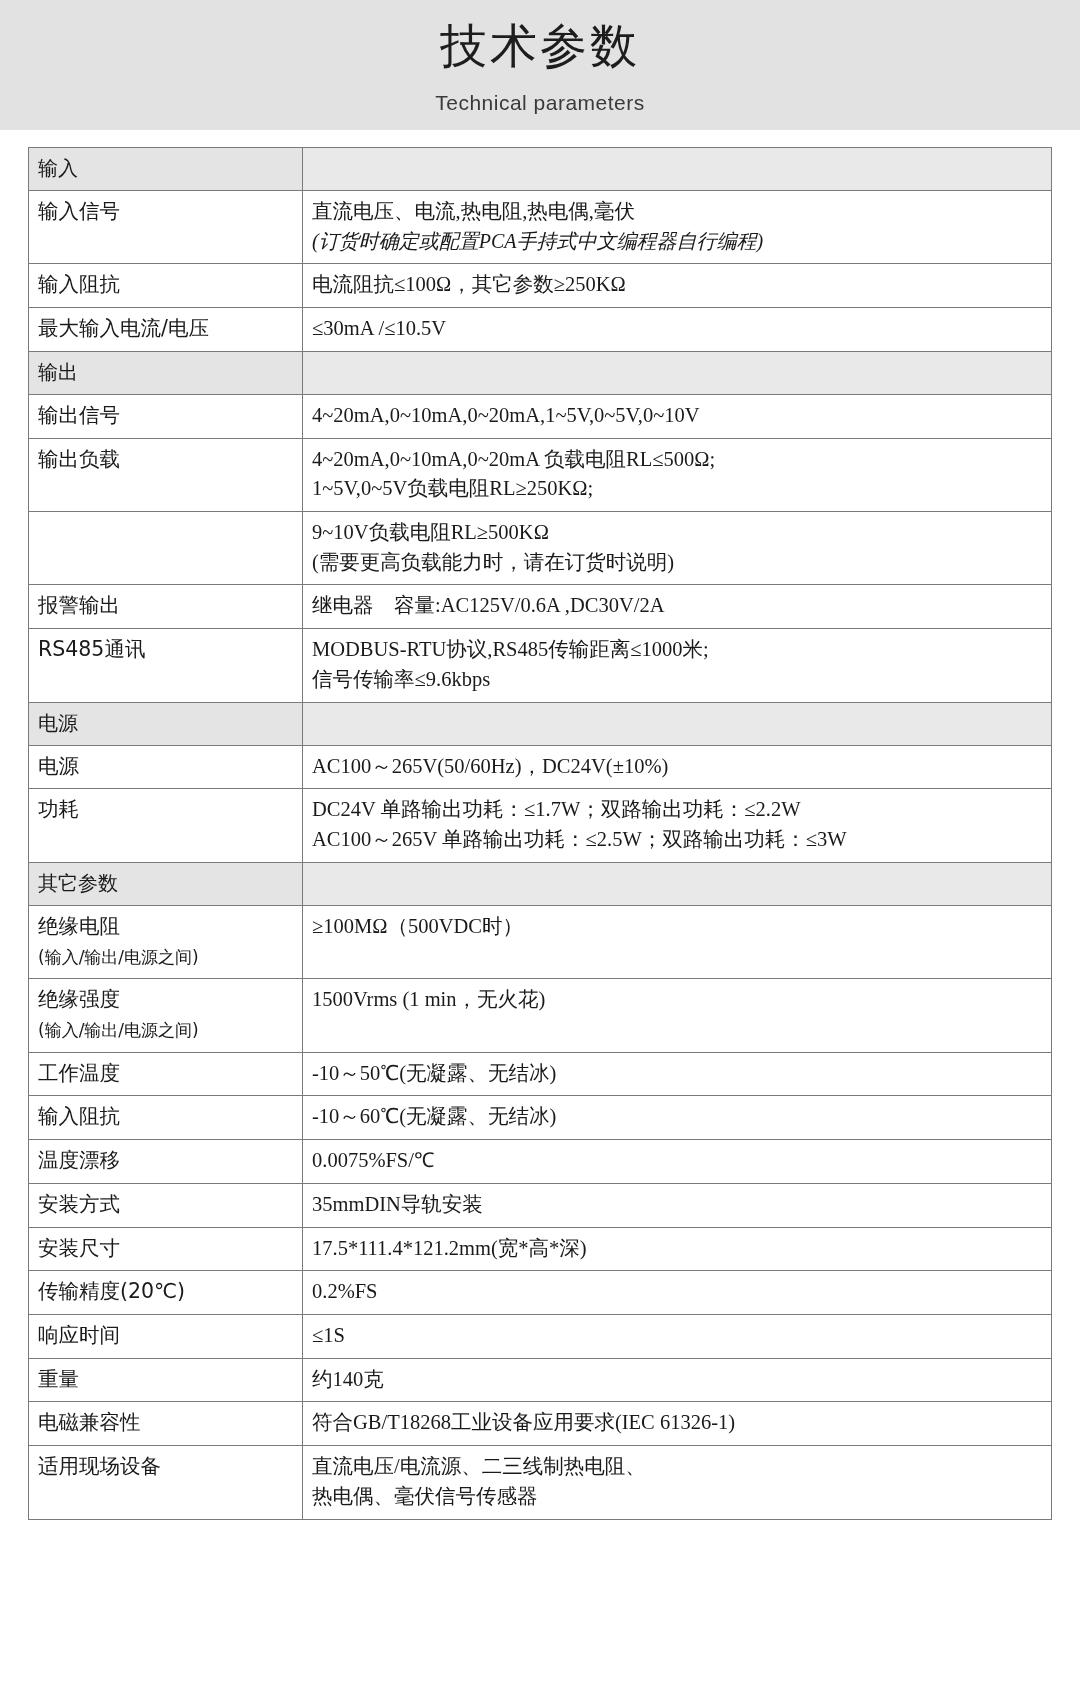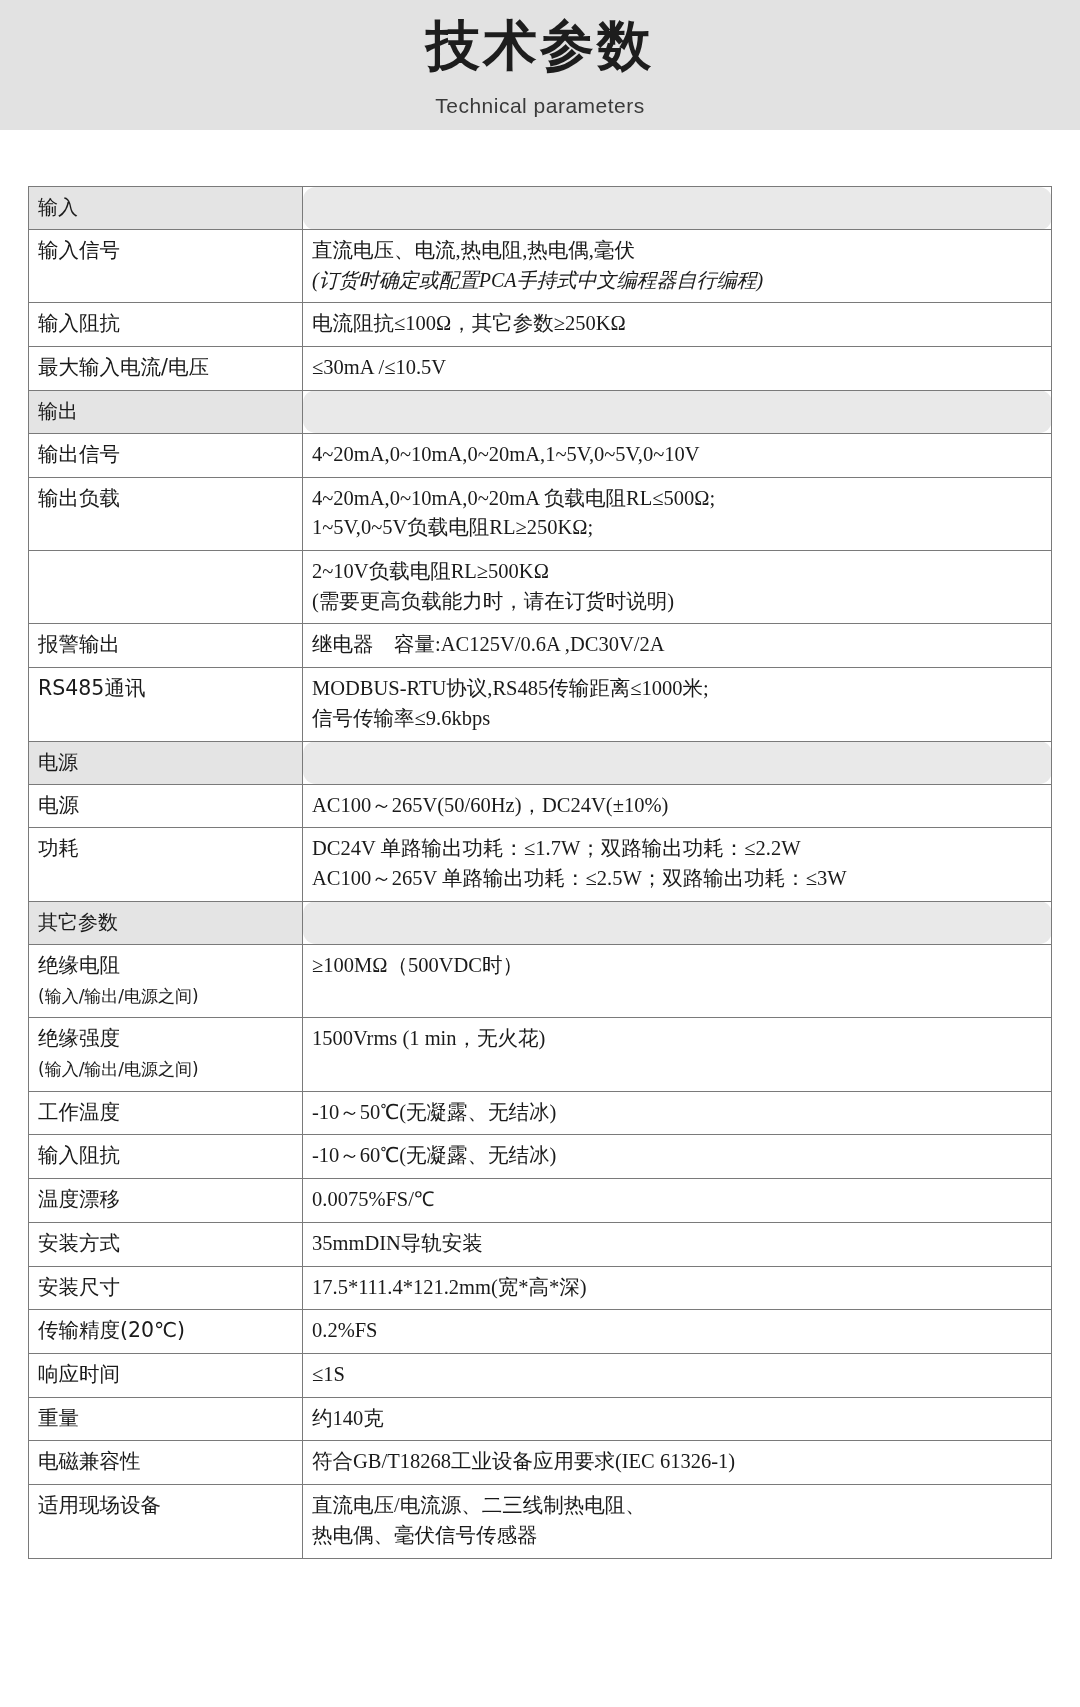--- a/index.html
+++ b/index.html
@@ -24,36 +24,36 @@
     background: #e2e2e2;
     display: flex;
     flex-direction: column;
     align-items: center;
     justify-content: center;
     box-sizing: border-box;
     padding-top: 6px;
   }
   .banner-title {
     font-family: "DejaVu Sans", sans-serif;
-    font-size: 54px;
-    font-weight: bold;
+    font-size: 47px;
+    font-weight: normal;
     letter-spacing: 3px;
     color: #1d1d1d;
     line-height: 1.05;
   }
   .banner-sub {
     font-family: "Liberation Sans", sans-serif;
     font-size: 21px;
     color: #3a3a3a;
     letter-spacing: 0.5px;
     margin-top: 20px;
   }
   
   .table-wrap {
-    padding: 56px 28px 30px 28px;
+    padding: 17px 28px 30px 28px;
     box-sizing: border-box;
   }
   table.spec {
     width: 100%;
     border-collapse: collapse;
     table-layout: fixed;
     border: 1px solid #6e6e6e;
   }
   table.spec td {
     border: 1px solid #7a7a7a;
@@ -65,21 +65,20 @@
   td.label {
     width: 255px;
     font-family: "DejaVu Sans", sans-serif;
     font-size: 20px;
     white-space: pre-line;
   }
   td.value {
     font-family: "Liberation Serif", serif;
     font-size: 21px;
     white-space: pre-line;
-    border-radius: 13px;
   }
   tr.section td {
     background: #e4e4e4;
     font-family: "DejaVu Sans", sans-serif;
     font-size: 20px;
     height: 22px;
   }
   tr.section td.value {
     background: #e9e9e9;
   }
@@ -131,21 +130,21 @@
           <tr>
             <td class="label cjk"><span>输出信号</span></td>
             <td class="value"><span>4~20mA,0~10mA,0~20mA,1~5V,0~5V,0~10V</span></td>
           </tr>
           <tr>
             <td class="label cjk"><span>输出负载</span></td>
             <td class="value"><span>4~20mA,0~10mA,0~20mA 负载电阻RL≤500Ω;</span><br><span>1~5V,0~5V负载电阻RL≥250KΩ;</span></td>
           </tr>
           <tr>
             <td class="label cjk">&nbsp;</td>
-            <td class="value"><span>2~10V负载电阻RL≥500KΩ</span><br><span>(需要更高负载能力时，请在订货时说明)</span></td>
+            <td class="value"><span>9~10V负载电阻RL≥500KΩ</span><br><span>(需要更高负载能力时，请在订货时说明)</span></td>
           </tr>
           <tr>
             <td class="label cjk"><span>报警输出</span></td>
             <td class="value"><span>继电器　容量:AC125V/0.6A ,DC30V/2A</span></td>
           </tr>
           <tr>
             <td class="label cjk"><span>RS485通讯</span></td>
             <td class="value"><span>MODBUS-RTU协议,RS485传输距离≤1000米;</span><br><span>信号传输率≤9.6kbps</span></td>
           </tr>
           <tr class="section">

